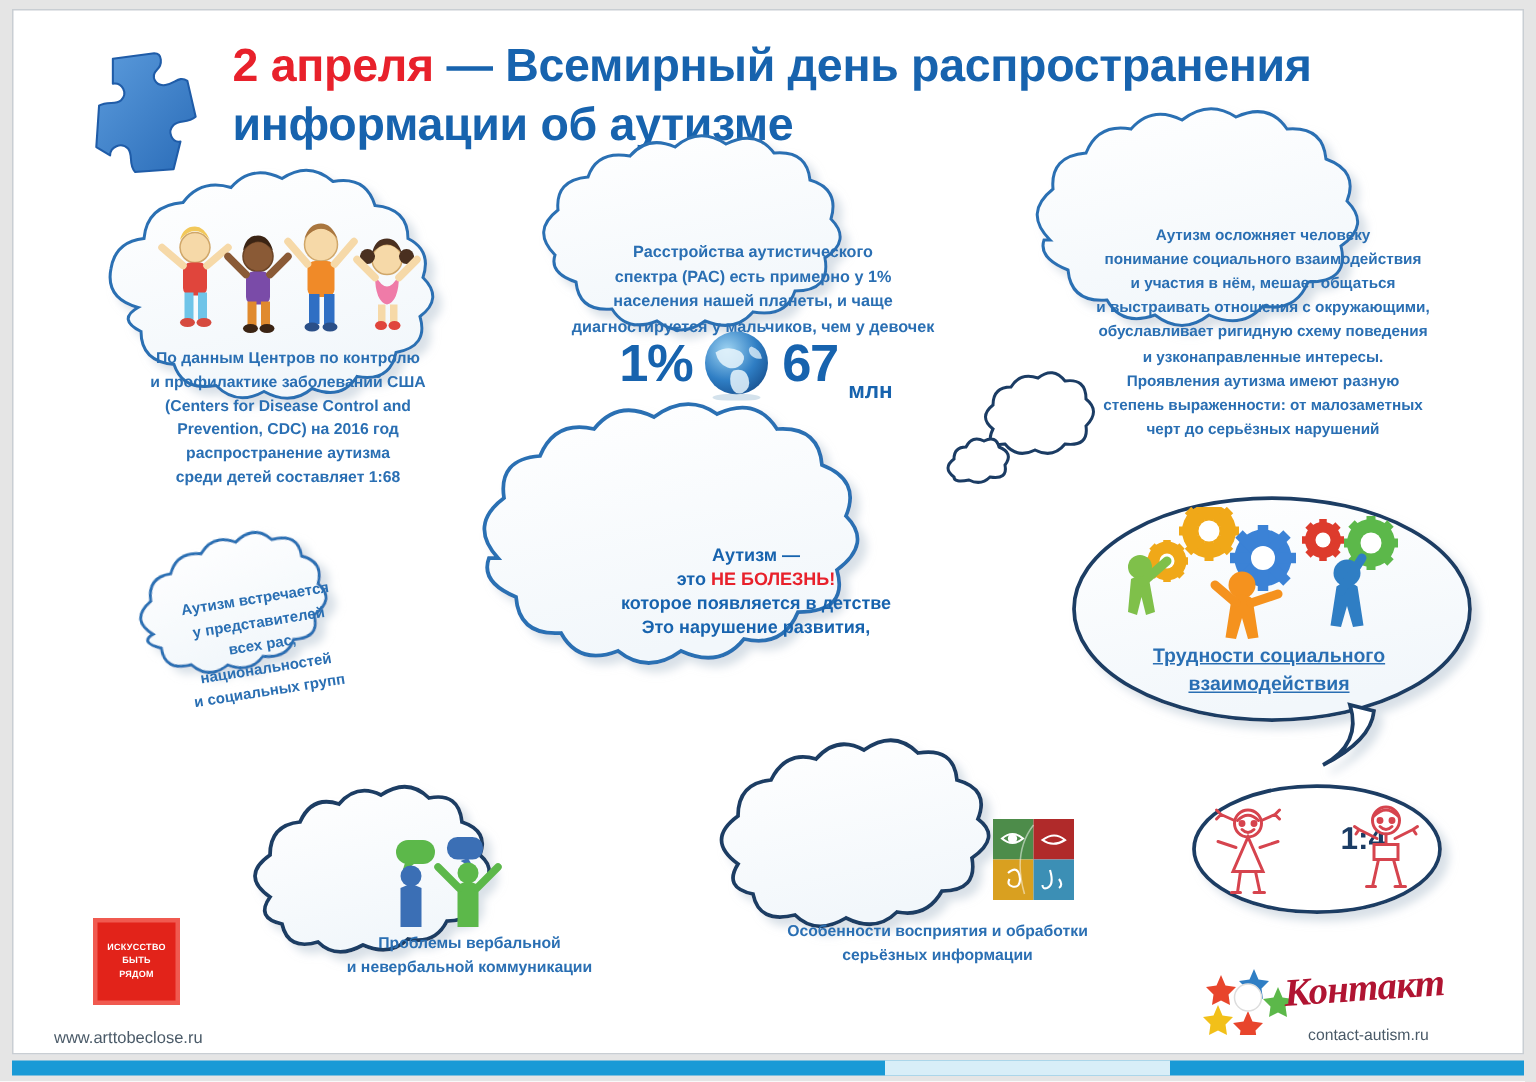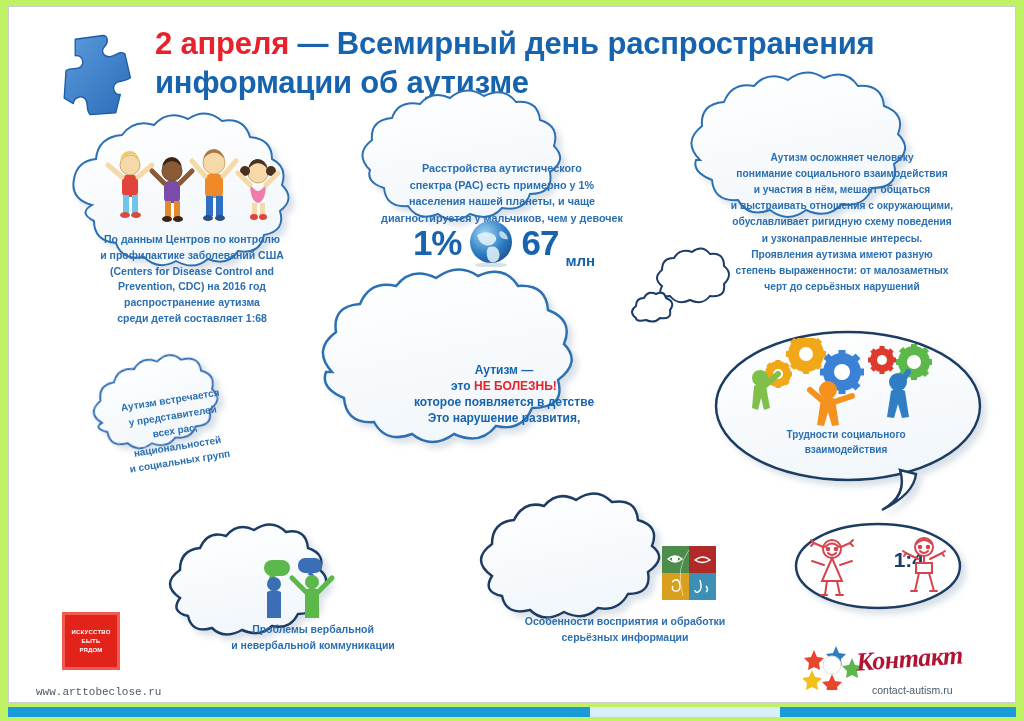--- a/index.html
+++ b/index.html
@@ -7,21 +7,21 @@
     padding: 0;
     background: #ffffff;
   }
   body {
     font-family: "Liberation Sans", sans-serif;
   }
   #poster {
     position: relative;
     width: 1024px;
     height: 721px;
-    background: #bef264;
+    background: #e5e5e5;
     overflow: hidden;
     box-sizing: border-box;
   }
   .frame {
     position: absolute;
     left: 8px; top: 6px;
     width: 1008px; height: 697px;
     border: 1px solid #c9ced3;
     box-sizing: border-box;
     background: #ffffff;
@@ -141,22 +141,23 @@
     width: 160px;
     font-size: 10px;
     line-height: 1.55;
     transform: rotate(-9deg);
     transform-origin: center center;
   }
 
   #cloud-gears-text {
     left: 738px; top: 428px;
     width: 216px;
-    font-size: 10px;
+    font-size: 13px;
     line-height: 1.45;
+    text-decoration: underline;
   }
   #gears-illus { position: absolute; left: 742px; top: 338px; width: 212px; height: 92px; }
 
   #cloud-comm-text {
     left: 196px; top: 622px;
     width: 234px;
     font-size: 10.5px;
     line-height: 1.5;
   }
   #comm-illus { position: absolute; left: 236px; top: 558px; width: 120px; height: 62px; }
@@ -199,21 +200,20 @@
     font-weight: bold;
     line-height: 1.5;
     text-align: center;
     letter-spacing: 0.2px;
   }
   #art-url {
     position: absolute;
     left: 36px; top: 686px;
     font-size: 11px;
     color: #4a5a68;
-    font-family: Liberation Mono, monospace;
   }
   #logo-contact {
     position: absolute;
     left: 800px; top: 640px;
     width: 190px; height: 50px;
   }
   #contact-word {
     position: absolute;
     left: 856px; top: 644px;
     font-family: "Liberation Serif", serif;

